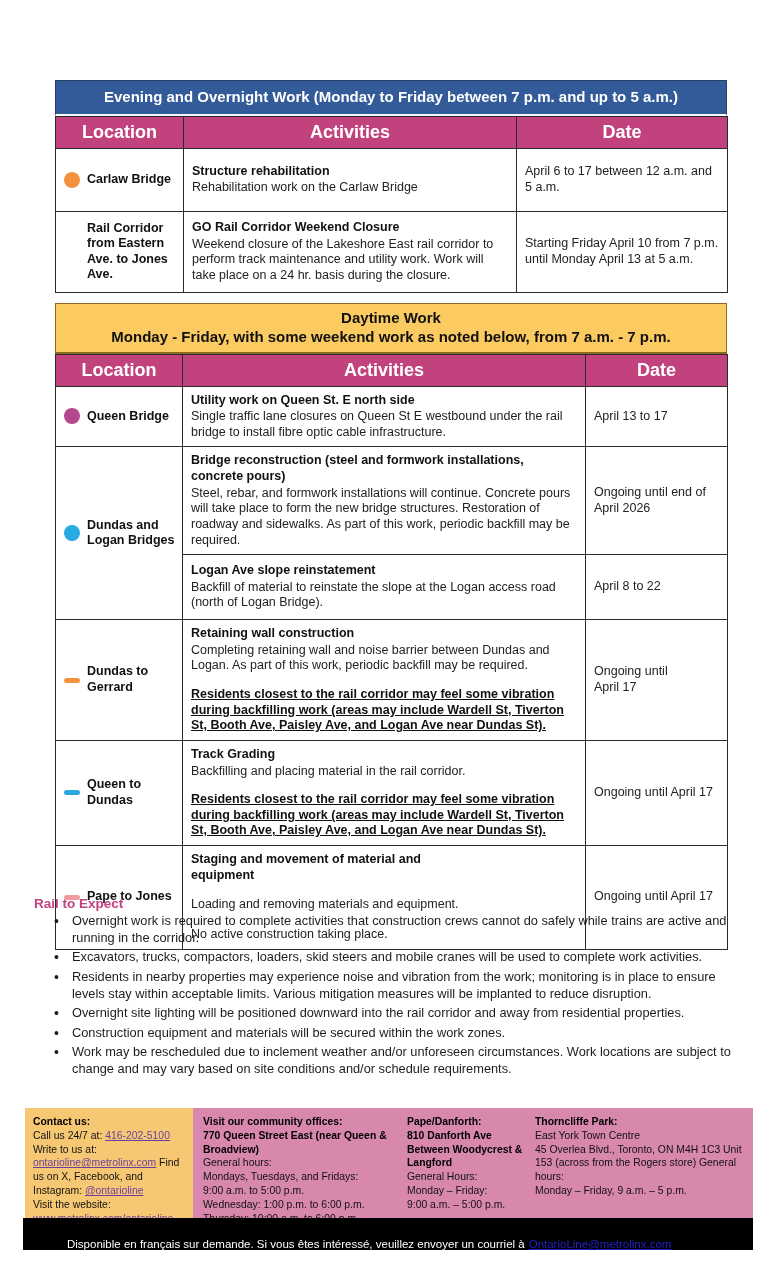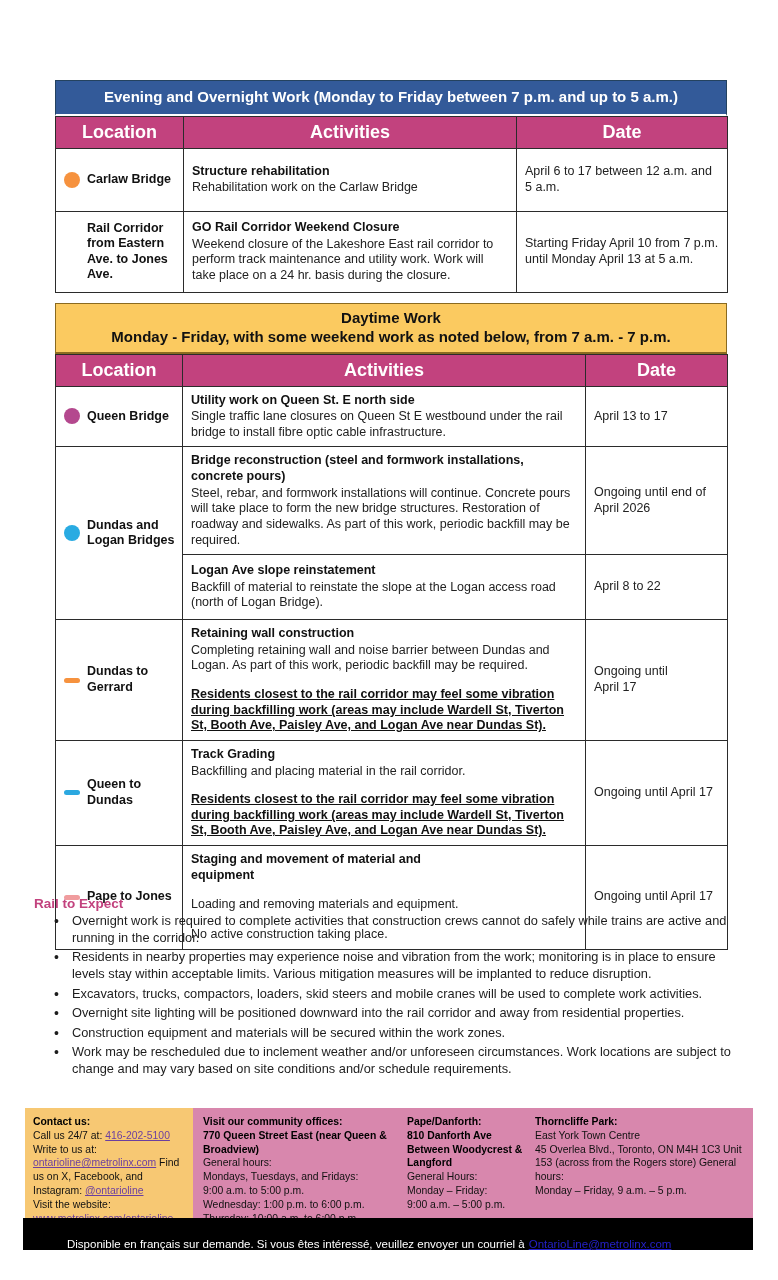--- a/index.html
+++ b/index.html
@@ -247,22 +247,22 @@
           <td class="date">Ongoing until April 17</td>
         </tr>
       </tbody>
     </table>
   </section>
 
   <section class="expect">
     <h3>Rail to Expect</h3>
     <ul>
       <li>Overnight work is required to complete activities that construction crews cannot do safely while trains are active and running in the corridor.</li>
+      <li>Excavators, trucks, compactors, loaders, skid steers and mobile cranes will be used to complete work activities.</li>
       <li>Residents in nearby properties may experience noise and vibration from the work; monitoring is in place to ensure levels stay within acceptable limits. Various mitigation measures will be implanted to reduce disruption.</li>
-      <li>Excavators, trucks, compactors, loaders, skid steers and mobile cranes will be used to complete work activities.</li>
       <li>Overnight site lighting will be positioned downward into the rail corridor and away from residential properties.</li>
       <li>Construction equipment and materials will be secured within the work zones.</li>
       <li>Work may be rescheduled due to inclement weather and/or unforeseen circumstances. Work locations are subject to change and may vary based on site conditions and/or schedule requirements.</li>
     </ul>
   </section>
 
   <section class="footer">
     <div class="box yellow">
       <p class="b">Contact us:</p>
       <p>

